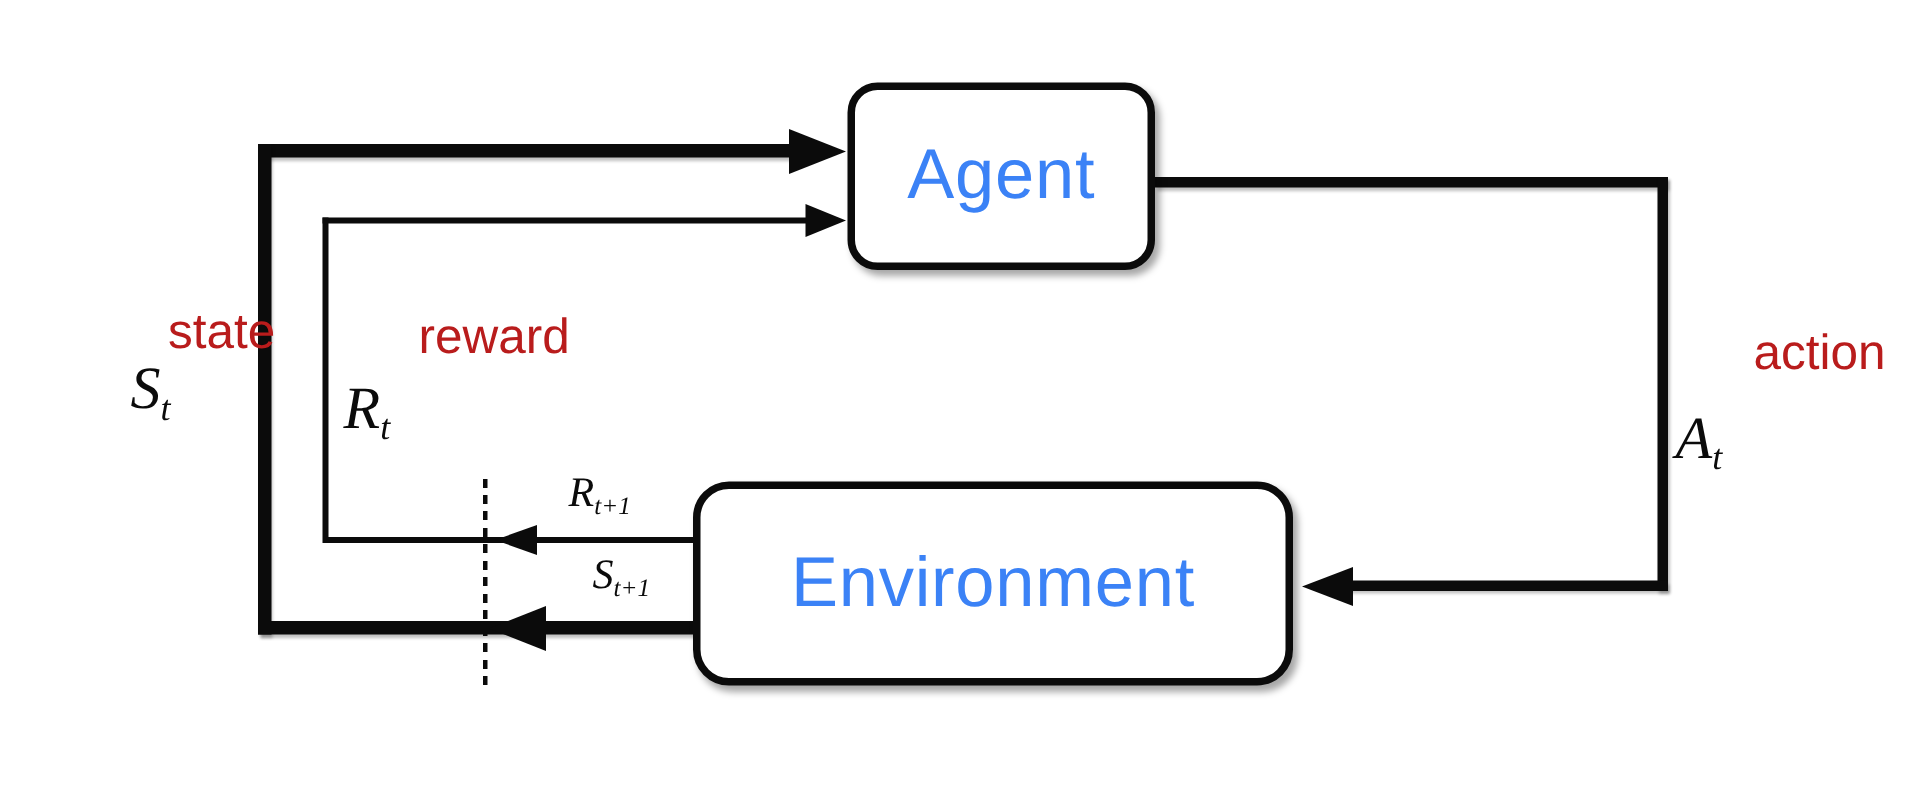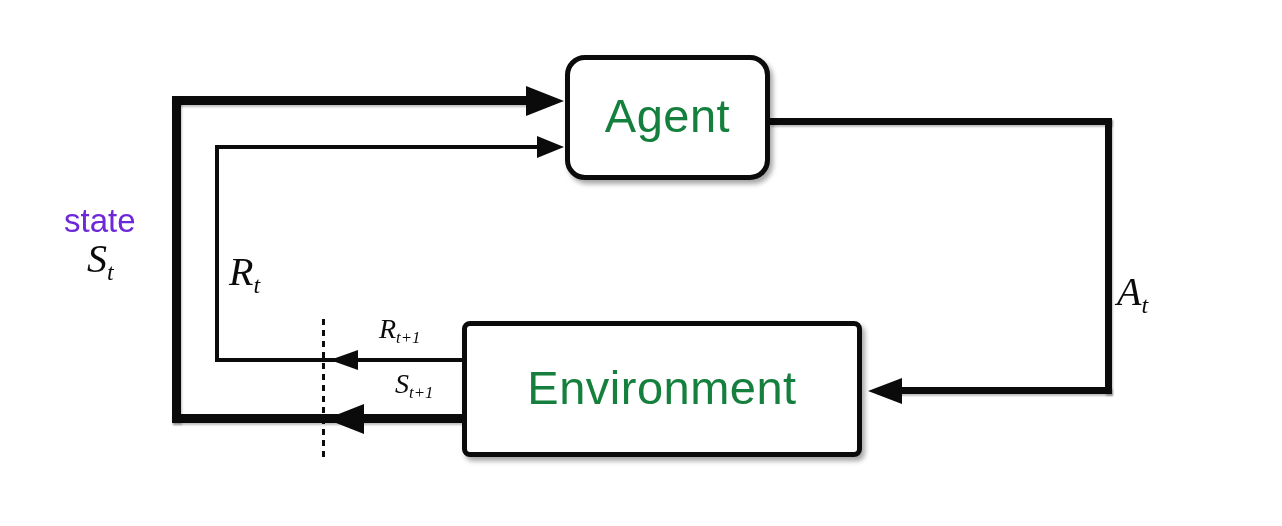--- a/index.html
+++ b/index.html
@@ -23,21 +23,21 @@
     border: 5px solid #0b0b0b;
     border-radius: 20px;
     box-shadow: 3px 4px 5px rgba(0,0,0,0.35);
     display: flex;
     align-items: center;
     justify-content: center;
   }
   .node-label {
     font-size: 47px;
     letter-spacing: 0.5px;
-    color: #15803d;
+    color: #3b82f6;
     line-height: 1;
     padding-bottom: 4px;
   }
   
   .seg {
     position: absolute;
     background: #0b0b0b;
   }
   .seg.soft {
     box-shadow: 1px 2px 2px rgba(0,0,0,0.25);
@@ -81,22 +81,23 @@
       to bottom,
       #0b0b0b 0px, #0b0b0b 6px,
       transparent 6px, transparent 11px
     );
   }
   
   .word-label {
     position: absolute;
     font-size: 33px;
     line-height: 1;
-    color: #6d28d9;
+    color: #b91c1c;
     white-space: nowrap;
+    margin-left: 48px;
   }
   .sym-label {
     position: absolute;
     font-family: "Liberation Serif", serif;
     font-style: italic;
     font-size: 40px;
     line-height: 1;
     color: #0b0b0b;
     white-space: nowrap;
   }
@@ -129,33 +130,35 @@
   <div class="seg soft" style="left:1105px; top:118px; width:7px;  height:276px;"></div>
   <div class="seg soft" style="left:898px;  top:387px; width:214px; height:7px;"></div>
   <div class="arrowhead ah-left-mid" style="left:868px; top:378px;"></div>
 
   <div class="dashed-v" style="left:322px; top:319px; height:142px;"></div>
 
   <div class="node-box" style="left:565px; top:55px; width:195px; height:115px;">
     <span class="node-label">Agent</span>
   </div>
 
-  <div class="node-box" style="left:462px; top:321px; width:390px; height:126px; border-radius:8px;">
+  <div class="node-box" style="left:462px; top:321px; width:390px; height:126px; border-radius:24px;">
     <span class="node-label">Environment</span>
   </div>
 
   <div class="word-label" style="left:64px; top:204px;">state</div>
   <div class="sym-label" style="left:87px; top:239px;">
     <span>S</span><span class="sub">t</span>
   </div>
 
+  <div class="word-label" style="left:231px; top:207px;">reward</div>
   <div class="sym-label" style="left:229px; top:252px;text-align:right;">
     <span>R</span><span class="sub">t</span>
   </div>
 
+  <div class="word-label" style="left:1121px; top:218px;">action</div>
   <div class="sym-label" style="left:1117px; top:272px;text-align:center;">
     <span>A</span><span class="sub">t</span>
   </div>
 
   <div class="sym-label small" style="left:379px; top:315px;">
     <span>R</span><span class="sub">t+1</span>
   </div>
   <div class="sym-label small" style="left:395px; top:370px;">
     <span>S</span><span class="sub">t+1</span>
   </div>

